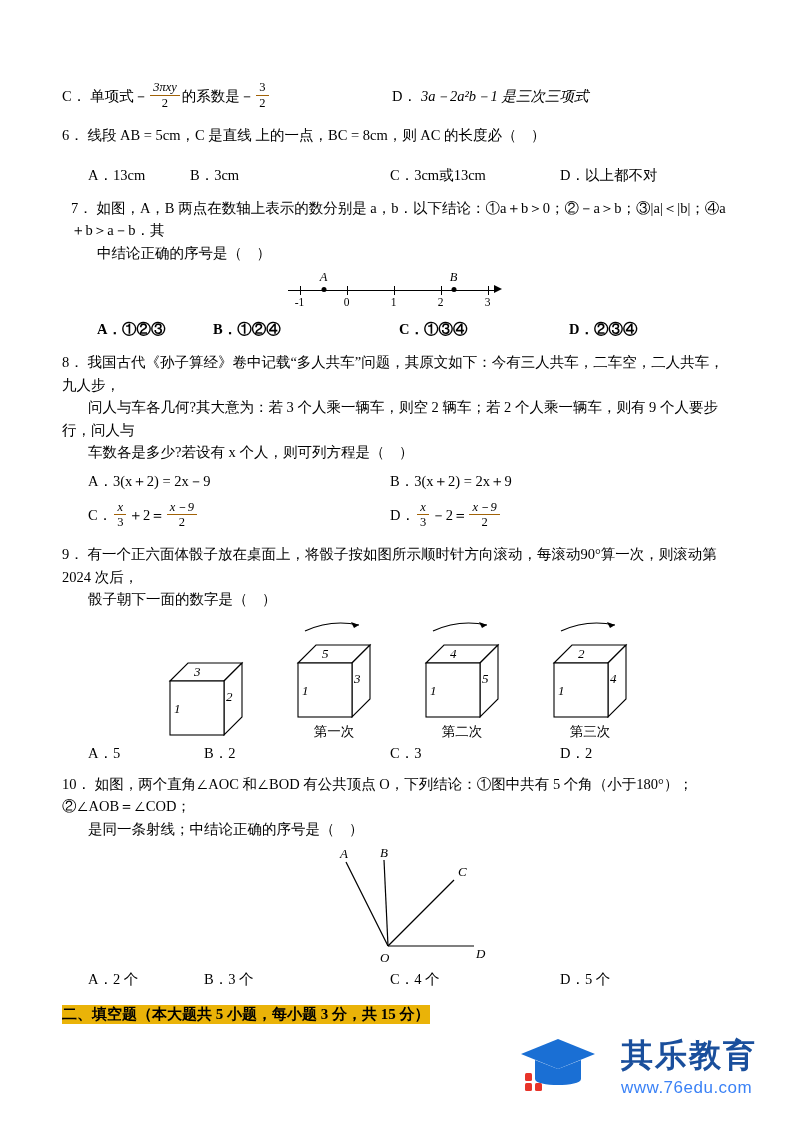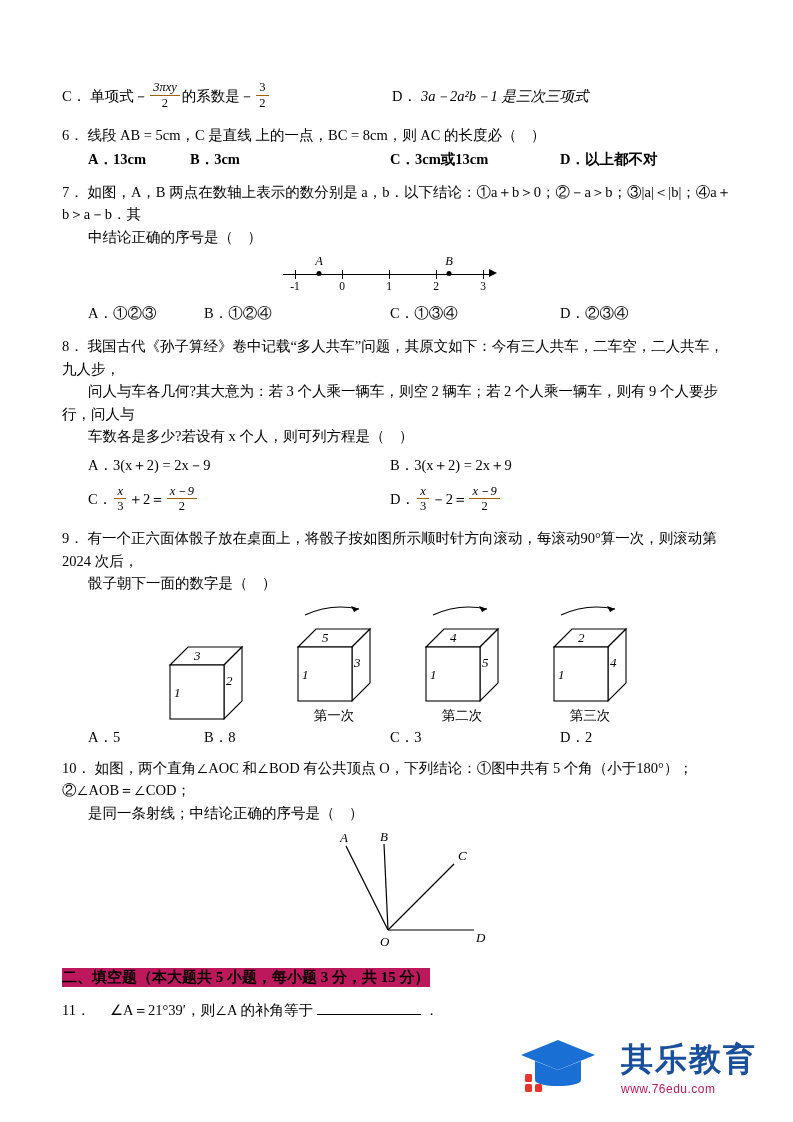--- a/index.html
+++ b/index.html
@@ -79,37 +79,37 @@
   
   .angle-fig { text-align:center; margin-top: 6px; }
   .angle-fig svg { display:inline-block; }
 
   .section-title {
     font-size: 15px;
     font-weight: bold;
     margin-top: 10px;
     margin-bottom: 6px;
     display: inline-block;
-    background: #be185d;
+    background: #eab308;
   }
   .blank-line { display:inline-block; border-bottom:1px solid #000; width: 104px; height: 13px; }
 
   
   .logo {
     position: absolute;
     right: 36px;
     bottom: 24px;
     display: flex;
     align-items: center;
     gap: 24px;
   }
   .logo .cap { width: 78px; height: 62px; position: relative; }
   .logo .txt { color: #2e5ea8; }
   .logo .txt .cn { font-size: 32px; font-weight: bold; letter-spacing: 2px; color:#1a4f9c; font-family:"Liberation Sans", sans-serif; }
-  .logo .txt .url { font-size: 12px; color:#be185d; letter-spacing: .5px; font-family:"Liberation Sans", sans-serif; }
+  .logo .txt .url { font-size: 17px; color:#3b82f6; letter-spacing: .5px; font-family:"Liberation Sans", sans-serif; }
 </style>
 </head>
 <body>
 
 <div class="page">
   <div class="content">
 
     <div class="q-block">
       <div class="opts" style="align-items:center;">
         <div style="width:330px; display:flex; align-items:center;">
@@ -132,30 +132,30 @@
           <span style="margin-left:4px;" class="math">3a－2a²b－1 是三次三项式</span>
         </div>
       </div>
     </div>
 
     <div class="q-block" style="margin-top:12px;">
       <div class="qline">
         <span>6．</span>
         <span>线段 AB = 5cm，C 是直线 上的一点，BC = 8cm，则 AC 的长度必（　）</span>
       </div>
-      <div class="opts" style="margin-top:4px;font-weight:bold;">
+      <div class="opts" style="margin-top:20px;">
         <span class="indent"></span>
         <div style="width:102px;"><span>A．13cm</span></div>
         <div style="width:200px;"><span>B．3cm</span></div>
         <div style="width:170px;"><span>C．3cm或13cm</span></div>
         <div><span>D．以上都不对</span></div>
       </div>
     </div>
 
-    <div class="q-block" style="margin-top:12px;">
+    <div class="q-block" style="margin-top:12px;margin-left:9px;">
       <div class="qline">
         <span>7．</span>
         <span>如图，A，B 两点在数轴上表示的数分别是 a，b．以下结论：①a＋b＞0；②－a＞b；③|a|＜|b|；④a＋b＞a－b．其</span>
       </div>
       <div class="qline">
         <span class="indent"></span><span>中结论正确的序号是（　）</span>
       </div>
 
       <div class="numline-wrap">
         <div class="numline">
@@ -171,21 +171,21 @@
           <div class="lbl" style="left:106px;">1</div>
           <div class="lbl" style="left:153px;">2</div>
           <div class="lbl" style="left:200px;">3</div>
           <div class="dot" style="left:36px;"></div>
           <div class="dot" style="left:166px;"></div>
           <div class="ptlbl" style="left:36px;">A</div>
           <div class="ptlbl" style="left:166px;">B</div>
         </div>
       </div>
 
-      <div class="opts" style="margin-top:2px;">
+      <div class="opts" style="margin-top:2px;font-weight:bold;">
         <span class="indent"></span>
         <div style="width:116px;"><span>A．①②③</span></div>
         <div style="width:186px;"><span>B．①②④</span></div>
         <div style="width:170px;"><span>C．①③④</span></div>
         <div><span>D．②③④</span></div>
       </div>
     </div>
 
     <div class="q-block" style="margin-top:12px;">
       <div class="qline">
@@ -314,21 +314,21 @@
             <span class="n-front">1</span>
             <span class="n-side">4</span>
           </div>
           <div class="dice-caption">第三次</div>
         </div>
       </div>
 
       <div class="opts" style="">
         <span class="indent"></span>
         <div style="width:116px;"><span>A．5</span></div>
-        <div style="width:186px;"><span>B．8</span></div>
+        <div style="width:186px;"><span>B．2</span></div>
         <div style="width:170px;"><span>C．3</span></div>
         <div><span>D．2</span></div>
       </div>
     </div>
 
     <div class="q-block" style="margin-top:10px;">
       <div class="qline">
         <span>10．</span>
         <span>如图，两个直角∠AOC 和∠BOD 有公共顶点 O，下列结论：①图中共有 5 个角（小于180°）；②∠AOB＝∠COD；</span>
       </div>
@@ -345,31 +345,32 @@
             <line x1="120" y1="100" x2="206" y2="100"></line>
           </g>
           <text x="72" y="12" font-size="13" font-style="italic" font-family="Liberation Serif, serif">A</text>
           <text x="112" y="11" font-size="13" font-style="italic" font-family="Liberation Serif, serif">B</text>
           <text x="190" y="30" font-size="13" font-style="italic" font-family="Liberation Serif, serif">C</text>
           <text x="112" y="116" font-size="13" font-style="italic" font-family="Liberation Serif, serif">O</text>
           <text x="208" y="112" font-size="13" font-style="italic" font-family="Liberation Serif, serif">D</text>
         </svg>
       </div>
 
+      <div class="opts" style="margin-top:2px;">
+        <span class="indent"></span>
+        <div style="width:116px;"><span>A．2 个</span></div>
+        <div style="width:186px;"><span>B．3 个</span></div>
+        <div style="width:170px;"><span>C．4 个</span></div>
+        <div><span>D．5 个</span></div>
+      </div>
     </div>
 
     <div>
       <div class="section-title">二、填空题（本大题共 5 小题，每小题 3 分，共 15 分）</div>
 
-      <div class="qline" style="margin-top:6px;">
-        <span>11．</span>
-        <span style="margin-left:16px;">∠A＝21°39′，则∠A 的补角等于</span>
-        <span class="blank-line"></span>
-        <span>．</span>
-      </div>
 
     </div>
 
   </div>
 
   <div class="logo">
     <div class="cap">
       <svg width="78" height="62" viewBox="0 0 78 62">
         <polygon points="39,4 76,19 39,34 2,19" fill="#1a6fd4"></polygon>
         <path d="M16 25 L16 44 C16 52 62 52 62 44 L62 25 L39 34 Z" fill="#1a6fd4"></path>

